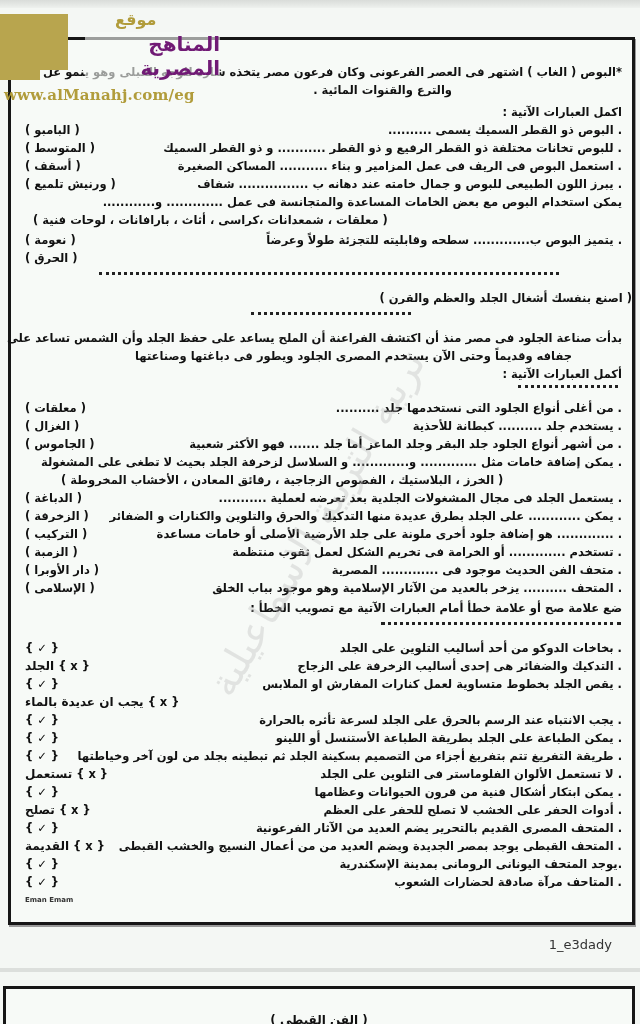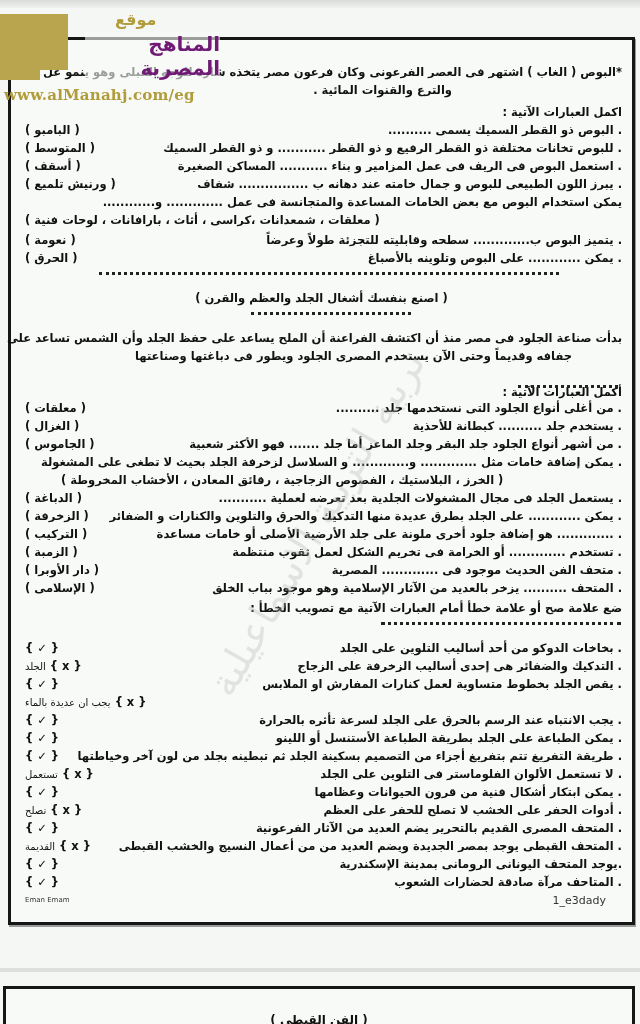--- a/index.html
+++ b/index.html
@@ -36,26 +36,26 @@
     .content {
       position: absolute; left: 0; top: 0; right: 0; bottom: 0;
       direction: rtl; font-size: 11.5px; font-weight: bold; line-height: 17px;
     }
     .line {
       position: absolute; right: 10px; left: 14px; height: 17px;
       white-space: nowrap;
     }
     .line .q { position: absolute; right: 0; top: 0; }
     .line .a { position: absolute; left: 0; top: 0; }
-    .center { text-align: center; right: 0; left: 0; }
+    .center { right: 0; left: 0; }
     .dots {
       position: absolute; height: 6px; overflow: hidden;
       border-top: 3px dotted #222;
     }
-    .small { font-size: 10px; font-weight: normal; }
+    .small { font-size: 12px; font-weight: bold; }
 
     .logo {
       position: absolute; left: 0; top: 0; width: 220px; height: 110px; pointer-events: none;
     }
     .logo .sq1 { position: absolute; left: 0; top: 14px; width: 40px; height: 66px; background: #b8a54e; }
     .logo .sq2 { position: absolute; left: 32px; top: 14px; width: 36px; height: 36px; background: #b8a54e; }
     .logo .sq3 { position: absolute; left: 8px; top: 30px; width: 60px; height: 40px; background: #b8a54e; }
     .logo .t1 {
       position: absolute; left: 115px; top: 10px; font-size: 16px; font-weight: bold;
       color: #b19c3b; direction: rtl;
@@ -70,22 +70,22 @@
     }
     .watermark {
       position: absolute; left: 110px; top: 300px; width: 320px; height: 400px;
       pointer-events: none; opacity: 0.35;
     }
     .watermark span {
       position: absolute; left: 0; top: 160px; font-size: 40px; color: #bbb;
       transform: rotate(-60deg); white-space: nowrap; font-family: "DejaVu Serif", serif;
       direction: rtl;
     }
-    .footer-left { position: absolute; left: 14px; font-size: 7px; color: #333; font-weight: normal; }
-    .footer-right { position: absolute; right: 26px; font-size: 11px; color: #333; font-weight: normal; }
+    .footer-left { position: absolute; left: 14px; font-size: 7px; color: #333; font-weight: bold; }
+    .footer-right { position: absolute; right: 20px; font-size: 13px; color: #333; font-weight: normal; margin-top: 44px; }
   </style>
 </head>
 <body>
 
 <div class="topbar"></div>
 
 <div class="page">
   <div class="content">
 
     <div class="line" style="top:24px;">
@@ -111,45 +111,44 @@
       <span class="a">( أسقف )</span>
     </div>
     <div class="line" style="top:136px;">
       <span class="q">. يبرز اللون الطبيعى للبوص و جمال خامته عند دهانه ب ................ شفاف</span>
       <span class="a">( ورنيش تلميع )</span>
     </div>
     <div class="line" style="top:154px;">
       <span class="q">يمكن استخدام البوص مع بعض الخامات المساعدة والمتجانسة فى عمل ............. و............</span>
     </div>
     <div class="line" style="top:172px;">
-      <span class="q" style="right:auto; left:0;">( معلقات ، شمعدانات ،كراسى ، أثاث ، بارافانات ، لوحات فنية )</span>
+      <span class="q" style="right:auto; left:8px;">( معلقات ، شمعدانات ،كراسى ، أثاث ، بارافانات ، لوحات فنية )</span>
     </div>
     <div class="line" style="top:192px;">
       <span class="q">. يتميز البوص ب............. سطحه وقابليته للتجزئة طولاً وعرضاً</span>
       <span class="a">( نعومة )</span>
     </div>
     <div class="line" style="top:210px;">
-      <span class="q">. يمكن ............ على البوص وتلوينه بالأصباغ</span>
       <span class="a">( الحرق )</span>
     </div>
 
     <div class="dots" style="top:232px; left:88px; width:460px;"></div>
 
     <div class="line center" style="top:250px;">
       <span>( اصنع بنفسك أشغال الجلد والعظم والقرن )</span>
     </div>
     <div class="dots" style="top:272px; left:240px; width:160px;"></div>
 
     <div class="line" style="top:290px;">
       <span class="q">بدأت صناعة الجلود فى مصر منذ أن اكتشف الفراعنة أن الملح يساعد على حفظ الجلد وأن الشمس تساعد على</span>
     </div>
     <div class="line" style="top:308px; right:60px;text-decoration:underline;">
       <span class="q">جفافه وقديماً وحتى الآن يستخدم المصرى الجلود ويطور فى دباغتها وصناعتها</span>
     </div>
-    <div class="line" style="top:344px;">
+    <div class="line" style="top:326px;">
       <span class="q">أكمل العبارات الآتية :</span>
     </div>
     <div class="dots" style="top:345px; right:14px; width:100px;"></div>
 
     <div class="line" style="top:360px;">
       <span class="q">. من أغلى أنواع الجلود التى نستخدمها جلد ..........</span>
       <span class="a">( معلقات )</span>
     </div>
     <div class="line" style="top:378px;">
       <span class="q">. يستخدم جلد .......... كبطانة للأحذية</span>

